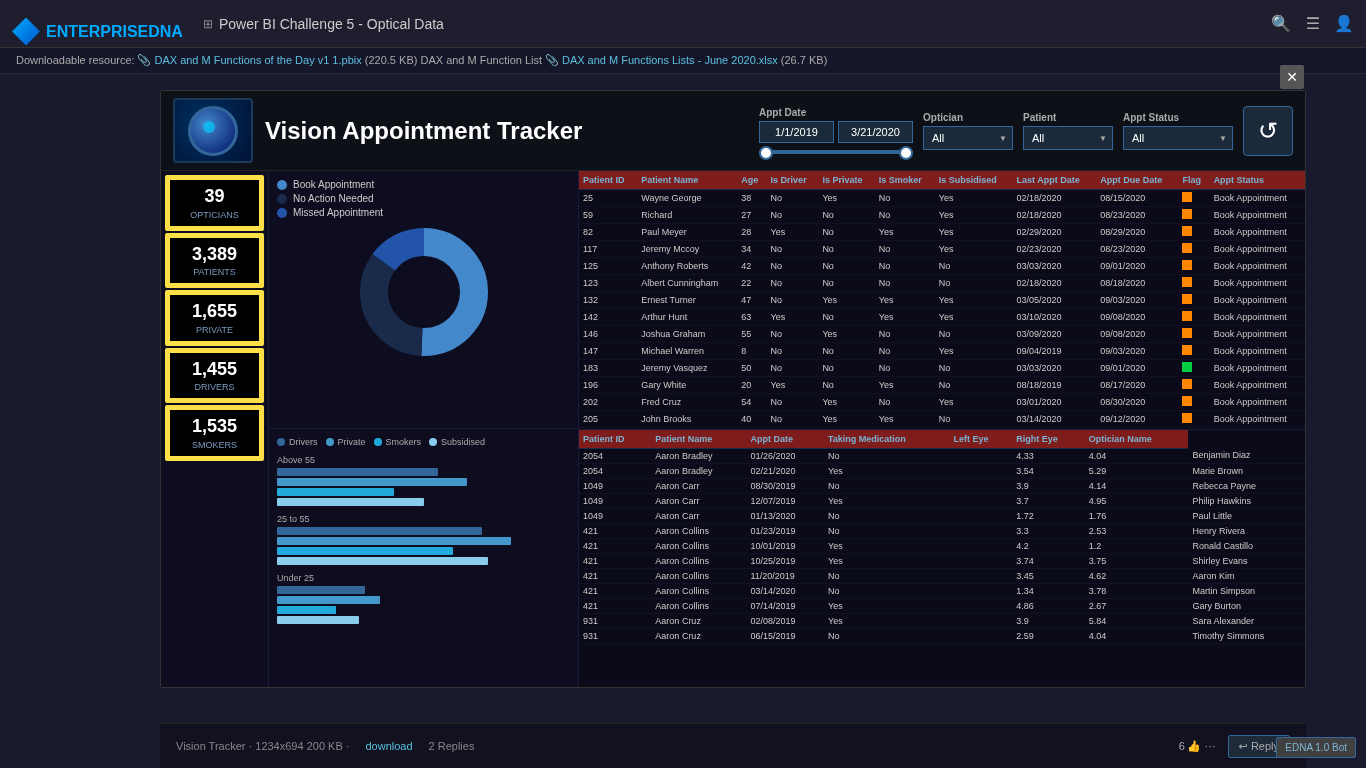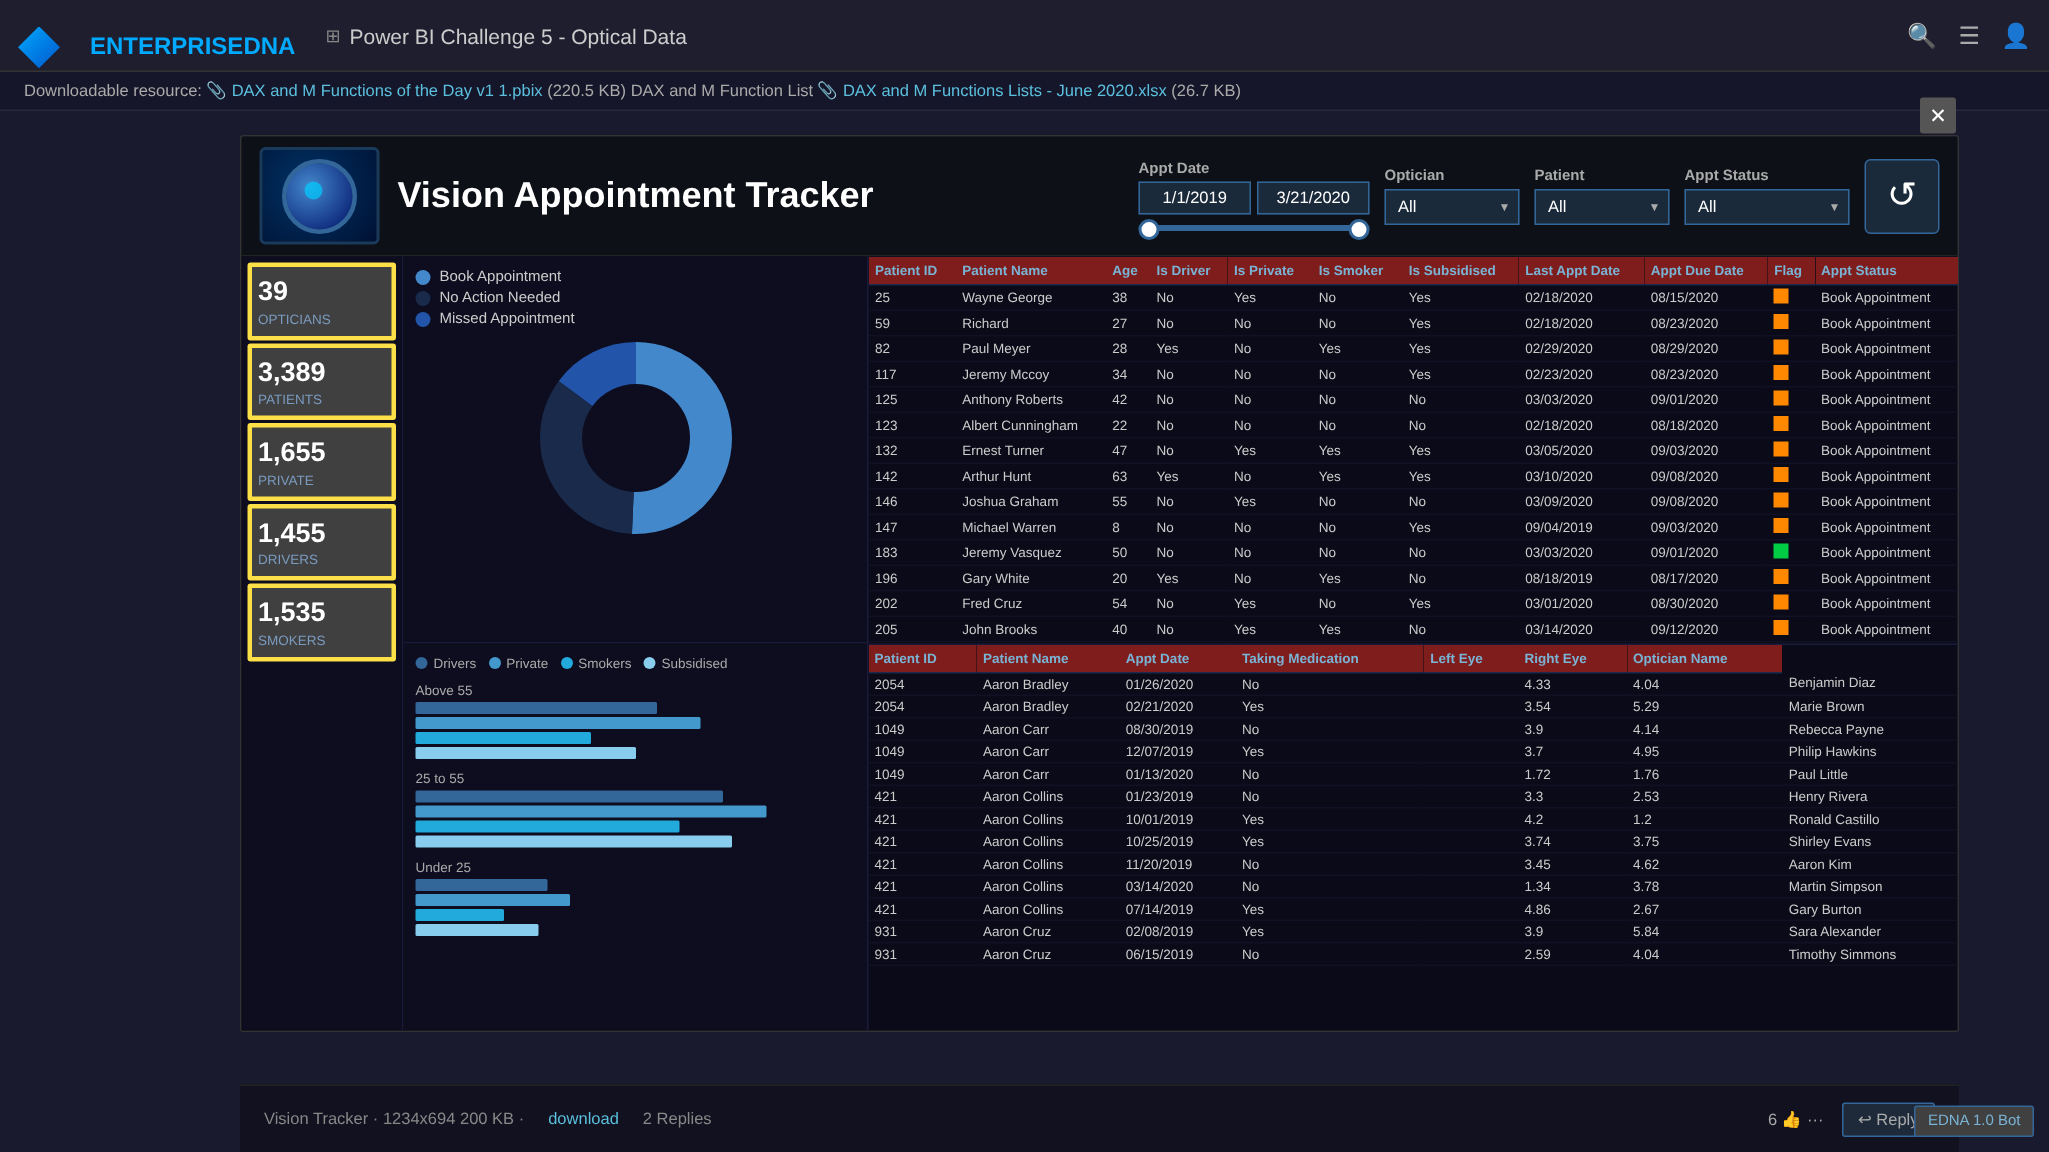--- a/index.html
+++ b/index.html
@@ -19,21 +19,21 @@
       background: #1e1e2f;
       height: 48px;
       display: flex;
       align-items: center;
       padding: 0 12px;
       border-bottom: 1px solid #333;
     }
     .top-bar-logo {
       display: flex;
       align-items: center;
-      gap: 20px;
+      gap: 6px;
       margin-right: 20px;
       margin-top: 16px;
     }
     .logo-diamond {
       width: 28px;
       height: 28px;
       background: linear-gradient(135deg, #00aaff, #0055cc);
       clip-path: polygon(50% 0%, 100% 50%, 50% 100%, 0% 50%);
     }
     .logo-text {
@@ -247,23 +247,24 @@
     .sidebar-stats {
       width: 108px;
       background: #0d0d1f;
       border-right: 1px solid #1a1a3a;
       display: flex;
       flex-direction: column;
       gap: 2px;
       padding: 4px;
     }
     .stat-card {
-      background: #404040;
-      border: 3px solid #fde047;
+      background: #000000;
+      border: 5px solid #fde047;
       padding: 6px 4px;
+      text-align: center;
       border-radius: 2px;
     }
     .stat-value {
       font-size: 18px;
       font-weight: 700;
       color: #fff;
       line-height: 1.2;
     }
     .stat-label {
       font-size: 9px;

